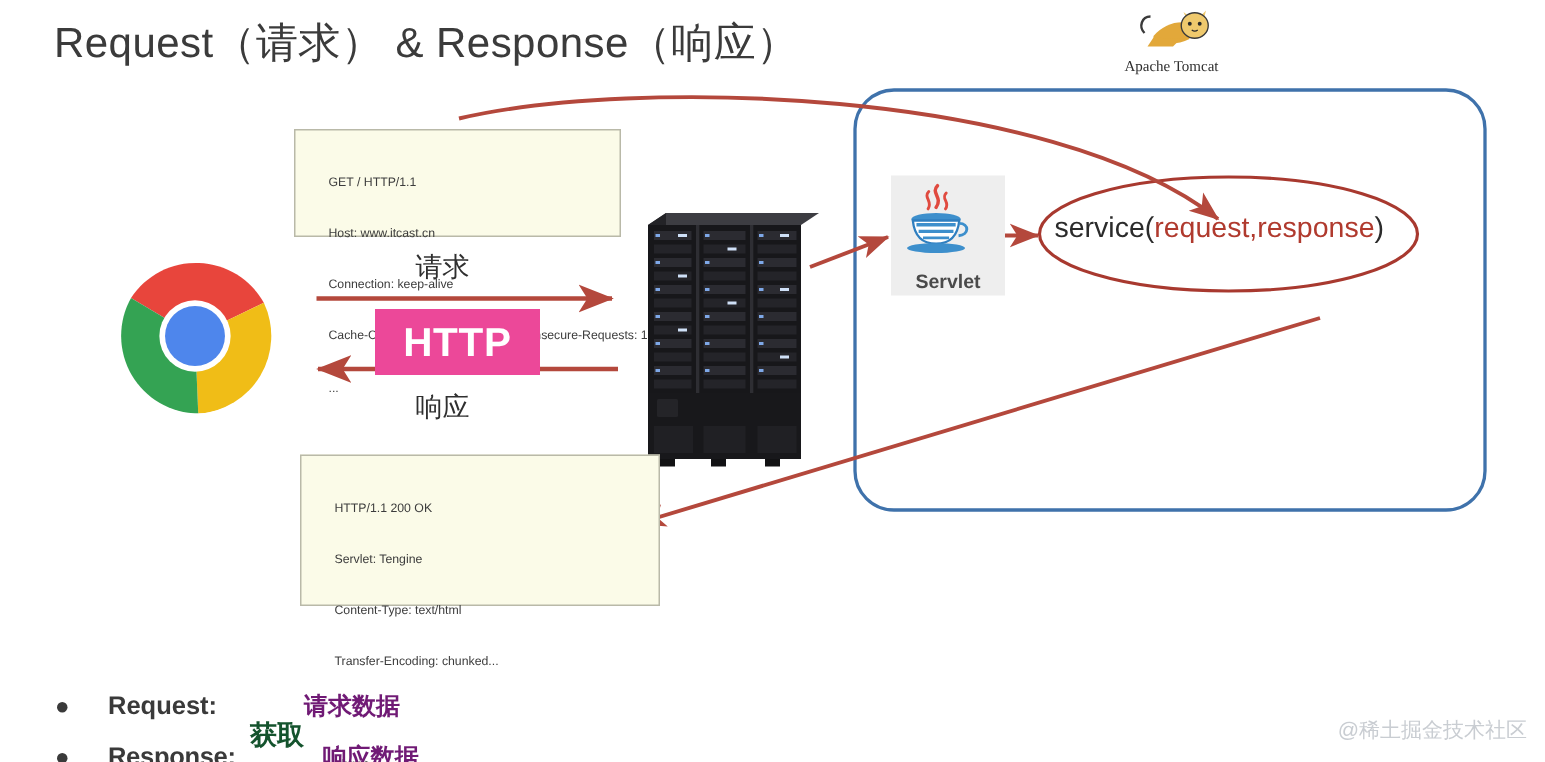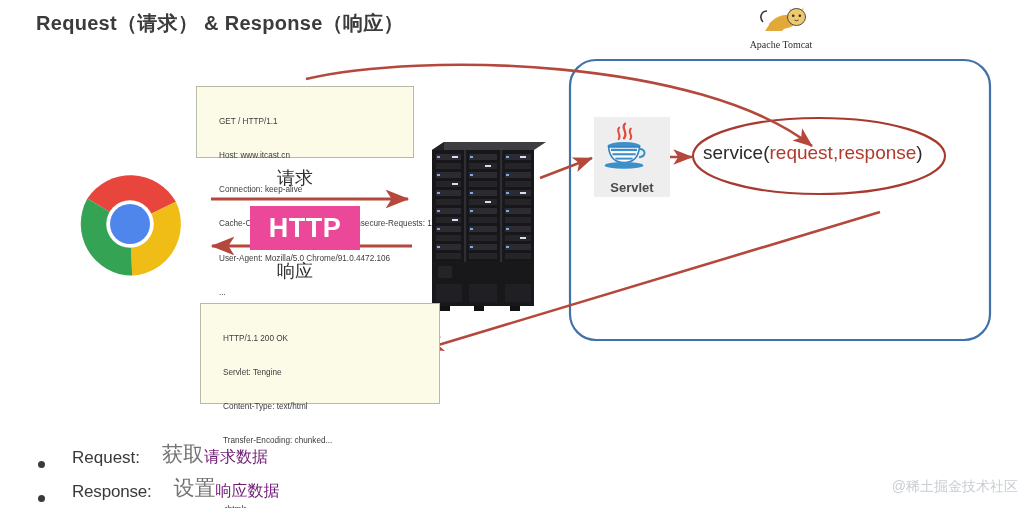--- a/index.html
+++ b/index.html
@@ -16,22 +16,22 @@
     height: 508px;
     background: #ffffff;
     overflow: hidden;
   }
 
   
   .slide-title {
     position: absolute;
     left: 36px;
     top: 10px;
-    font-size: 20px;
-    font-weight: bold;
+    font-size: 28px;
+    font-weight: normal;
     color: #3b3b3b;
     letter-spacing: 0.3px;
     white-space: nowrap;
   }
 
   
   #vector-layer {
     position: absolute;
     left: 0;
     top: 0;
@@ -155,40 +155,41 @@
     white-space: nowrap;
     font-family: "Liberation Sans", "DejaVu Sans", sans-serif;
   }
   #service-text .red { color: #b03a2e; }
 
   
   .bullet-row {
     position: absolute;
     left: 38px;
     display: flex;
-    align-items: flex-end;
+    align-items: center;
     white-space: nowrap;
+    font-weight: bold;
   }
   #bullet-row-0 { top: 440px; }
   #bullet-row-1 { top: 474px; }
   .bullet-dot {
     width: 7px;
     height: 7px;
     border-radius: 50%;
     background: #3a3a3a;
     margin-right: 27px;
     flex: none;
   }
   .bullet-term {
     font-size: 17px;
     color: #3a3a3a;
     font-family: "Liberation Sans", "DejaVu Sans", sans-serif;
   }
   .bullet-gap { display: inline-block; width: 22px; }
-  .bullet-hl  { color: #737373; font-size: 21px; }
+  .bullet-hl  { color: #14532d; font-size: 18px; margin-top: 38px; }
   .bullet-rest{ color: #701a75; font-size: 16px; }
   #bullet-row-1 .bullet-term { letter-spacing: -0.2px; }
 
   
   #watermark {
     position: absolute;
     right: 12px;
     bottom: 12px;
     font-size: 14px;
     color: #c9cdd2;
@@ -336,21 +337,20 @@
     <path d="M306 79 C 420 52, 700 58, 812 146" fill="none" stroke="#b4483c" stroke-width="2.6" marker-end="url(#ah)"></path>
 
     <path d="M 880 212 L 425 349" fill="none" stroke="#b4483c" stroke-width="2.6" marker-end="url(#ah)"></path>
   </svg>
 
   <div class="msg-box" id="request-box">
     <span class="msg-line">GET / HTTP/1.1</span>
     <span class="msg-line">Host: www.itcast.cn</span>
     <span class="msg-line">Connection: keep-alive</span>
     <span class="msg-line">Cache-Control: max-age=0 Upgrade-Insecure-Requests: 1</span>
-    <span class="msg-line">User-Agent: Mozilla/5.0 Chrome/91.0.4472.106</span>
     <span class="msg-line">...</span>
   </div>
 
   <div class="msg-box" id="response-box">
     <span class="msg-line">HTTP/1.1 200 OK</span>
     <span class="msg-line">Servlet: Tengine</span>
     <span class="msg-line">Content-Type: text/html</span>
     <span class="msg-line">Transfer-Encoding: chunked...</span>
     <span class="msg-gap"></span>
     <span class="msg-line">&lt;html&gt;</span>

